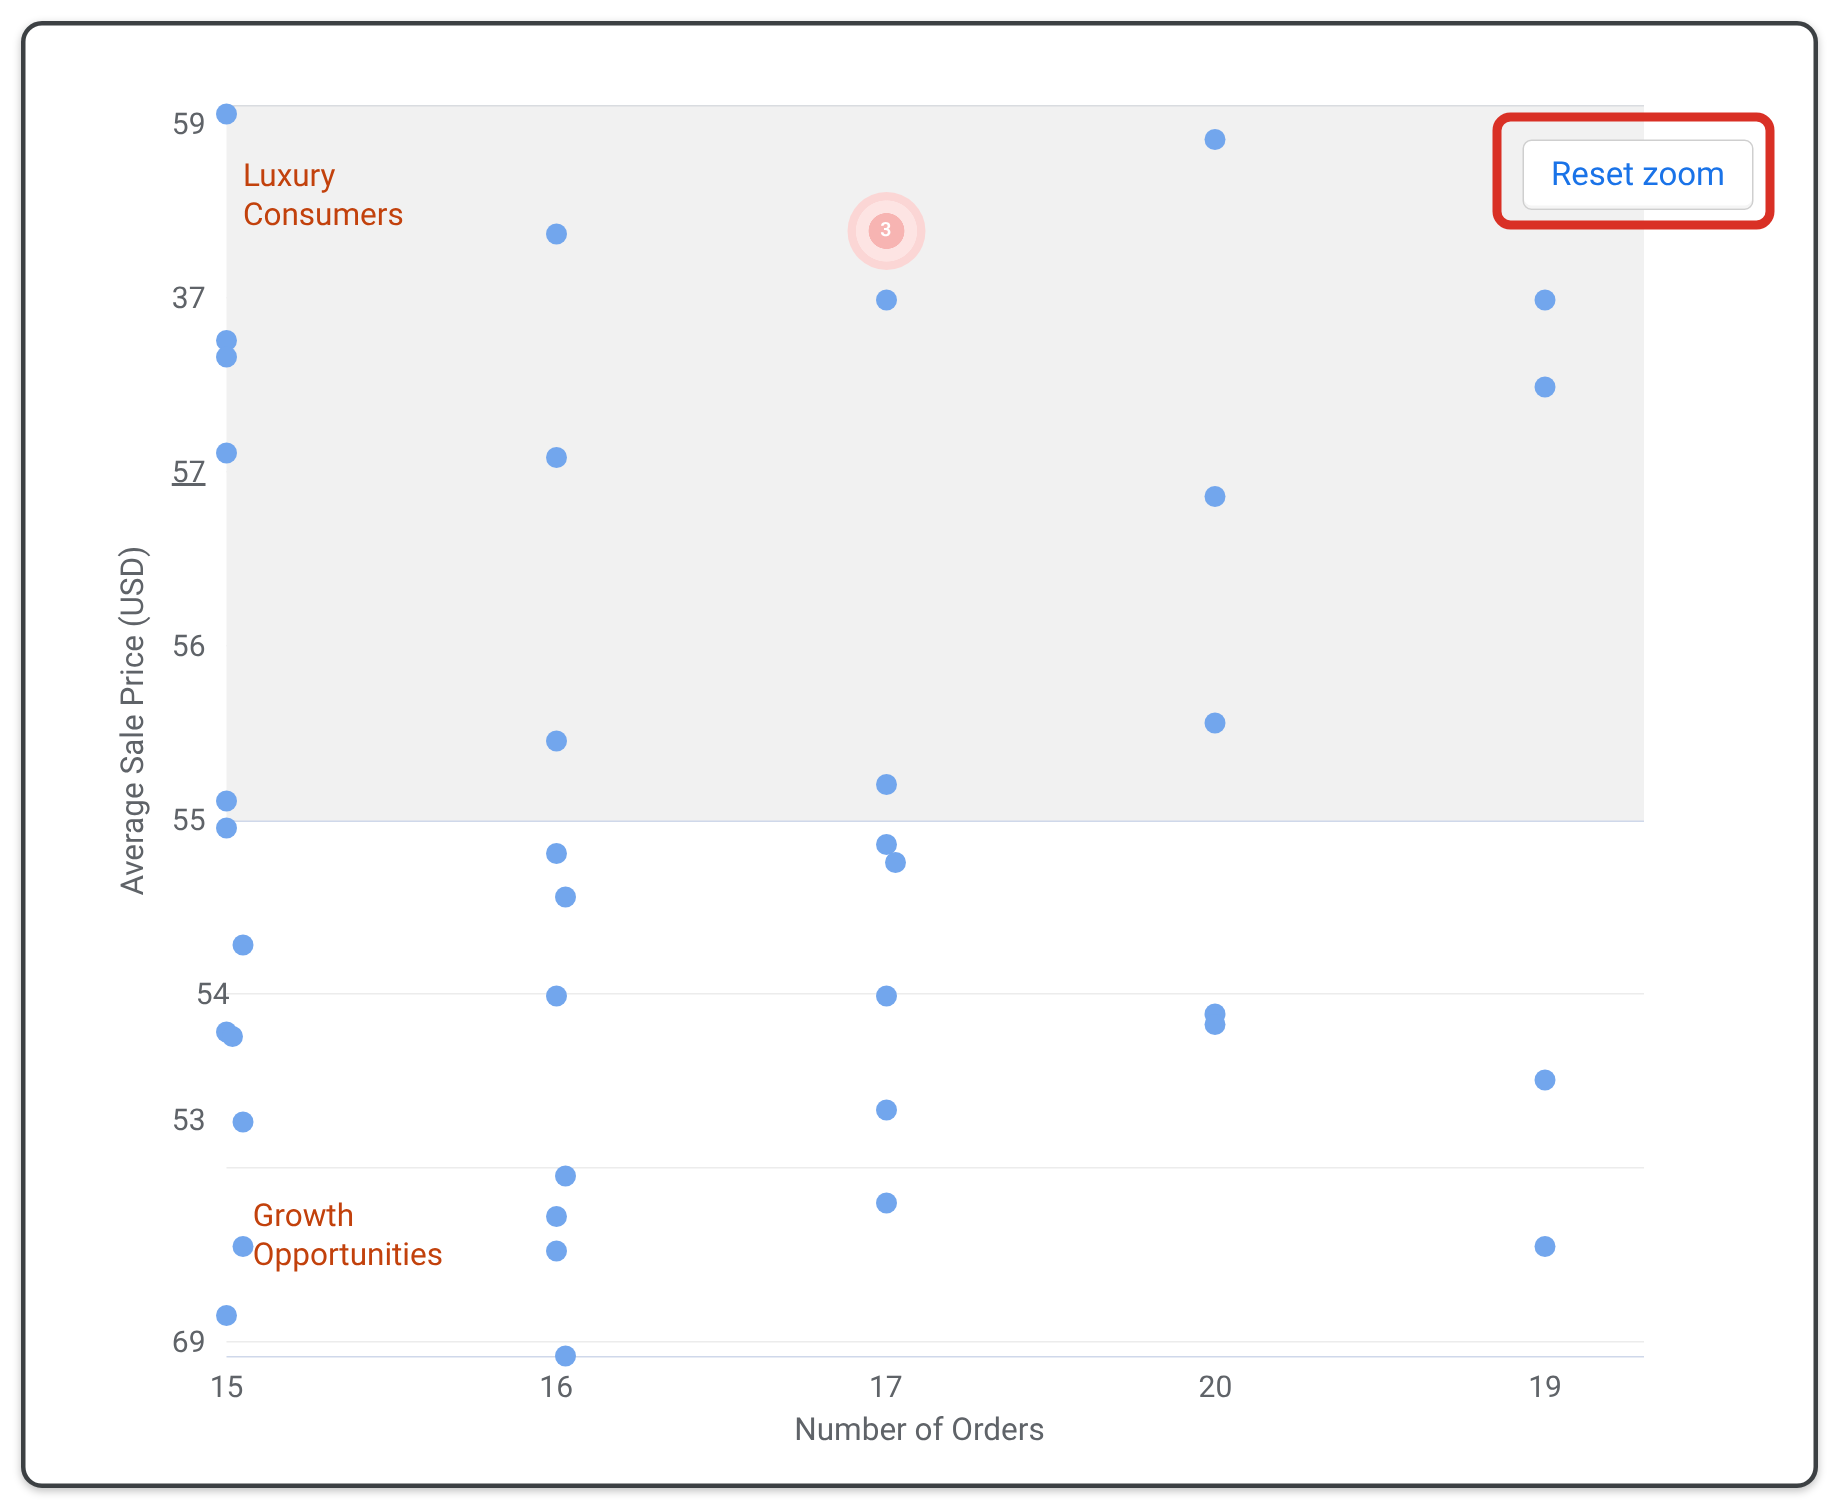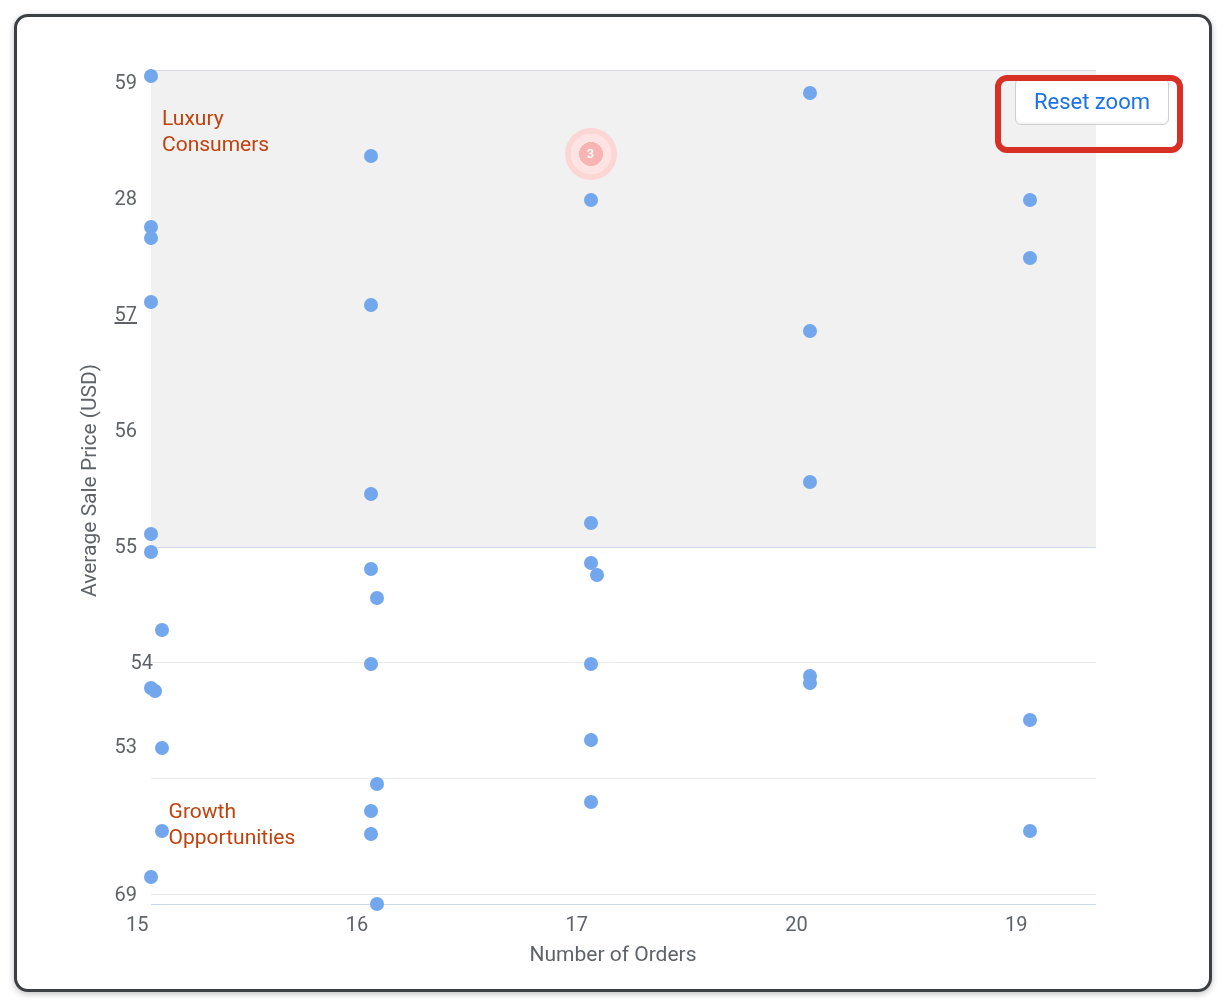--- a/index.html
+++ b/index.html
@@ -109,21 +109,21 @@
   }
   .tick-label {
     position: absolute;
     color: #5f6368;
     font-size: 20px;
   }
   .tick-label.y {
     text-align: right;
   }
   .tick-label.x {
-    text-align: left;
+    text-align: center;
   }
   .reset-zoom {
     position: absolute;
     background: #fff;
     border: 1px solid #cfcfcf;
     border-radius: 6px;
     color: #1a73e8;
     font-size: 22px;
     padding: 10px 18px;
     font-family: inherit;
@@ -199,31 +199,31 @@
         <div class="dot" style="left: 879.07px; top: 130.044px;"></div>
         <div class="dot" style="left: 879.07px; top: 188.1px;"></div>
         <div class="dot" style="left: 879.07px; top: 650.222px;"></div>
         <div class="dot" style="left: 879.07px; top: 760.528px;"></div>
       </div>
 
     <div class="y-axis-title" style="left:60px; top:580px;">Average Sale Price (USD)</div>
 
     <div class="x-axis-title" style="left:0; top:925px;">Number of Orders</div>
 
-    <button class="reset-zoom" style="right:40px; top:61px;">Reset zoom</button>
+    <button class="reset-zoom" style="right:40px; top:76px;">Reset zoom</button>
 
     <div class="reset-zoom-highlight" style="right:26px; top:58px; width:176px; height:66px;"></div>
 
   <div class="tick-label y" style="left: 76px; width: 44px; top: 865.389px;">69</div>
       <div class="tick-label y" style="left: 76px; width: 44px; top: 717px;">53</div>
       <div class="tick-label y" style="left: 92px; width: 44px; top: 633.167px;">54</div>
       <div class="tick-label y" style="left: 76px; width: 44px; top: 517.056px;">55</div>
       <div class="tick-label y" style="left: 76px; width: 44px; top: 400.944px;">56</div>
       <div class="tick-label y" style="left: 76px; width: 44px; top: 284.833px; text-decoration: underline;">57</div>
-      <div class="tick-label y" style="left: 76px; width: 44px; top: 168.722px;">28</div>
+      <div class="tick-label y" style="left: 76px; width: 44px; top: 168.722px;">37</div>
       <div class="tick-label y" style="left: 76px; width: 44px; top: 52.6111px;">59</div>
       <div class="tick-label x" style="left: 109px; width: 50px; top: 895px;">15</div>
       <div class="tick-label x" style="left: 328.767px; width: 50px; top: 895px;">16</div>
       <div class="tick-label x" style="left: 548.535px; width: 50px; top: 895px;">17</div>
       <div class="tick-label x" style="left: 768.302px; width: 50px; top: 895px;">20</div>
       <div class="tick-label x" style="left: 988.07px; width: 50px; top: 895px;">19</div>
     </div>
 </div>
 
 </body></html>

